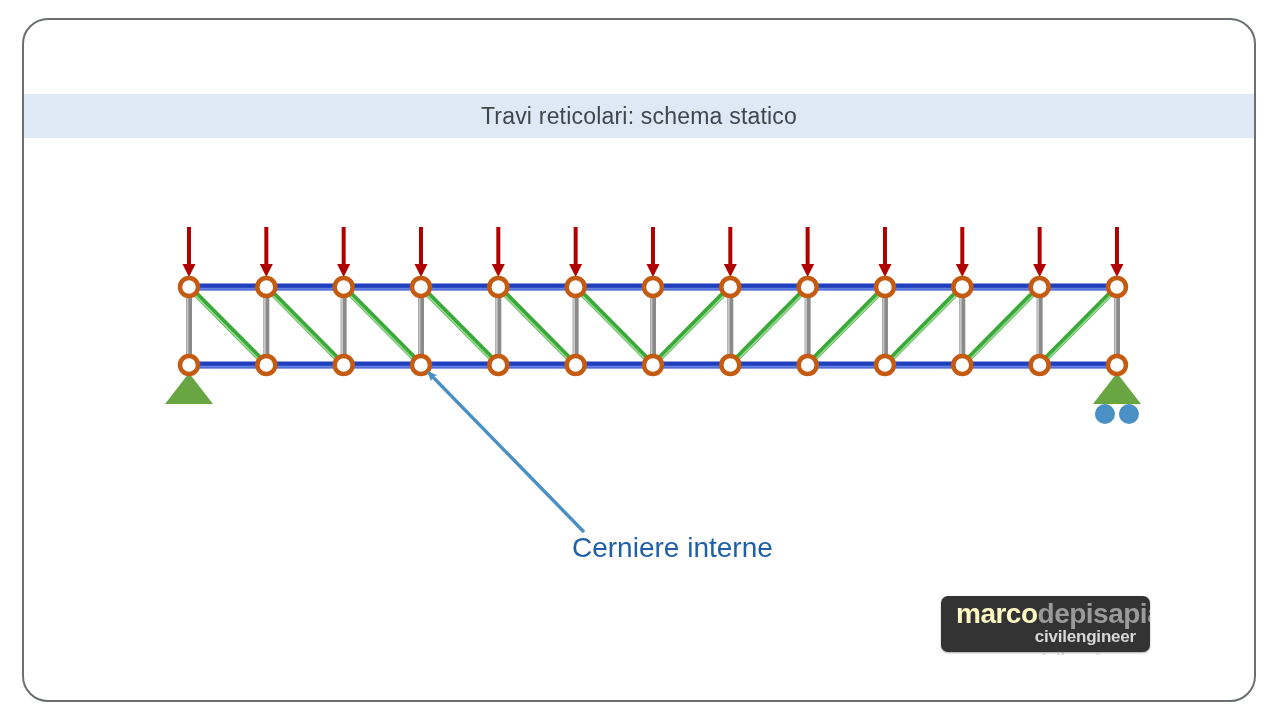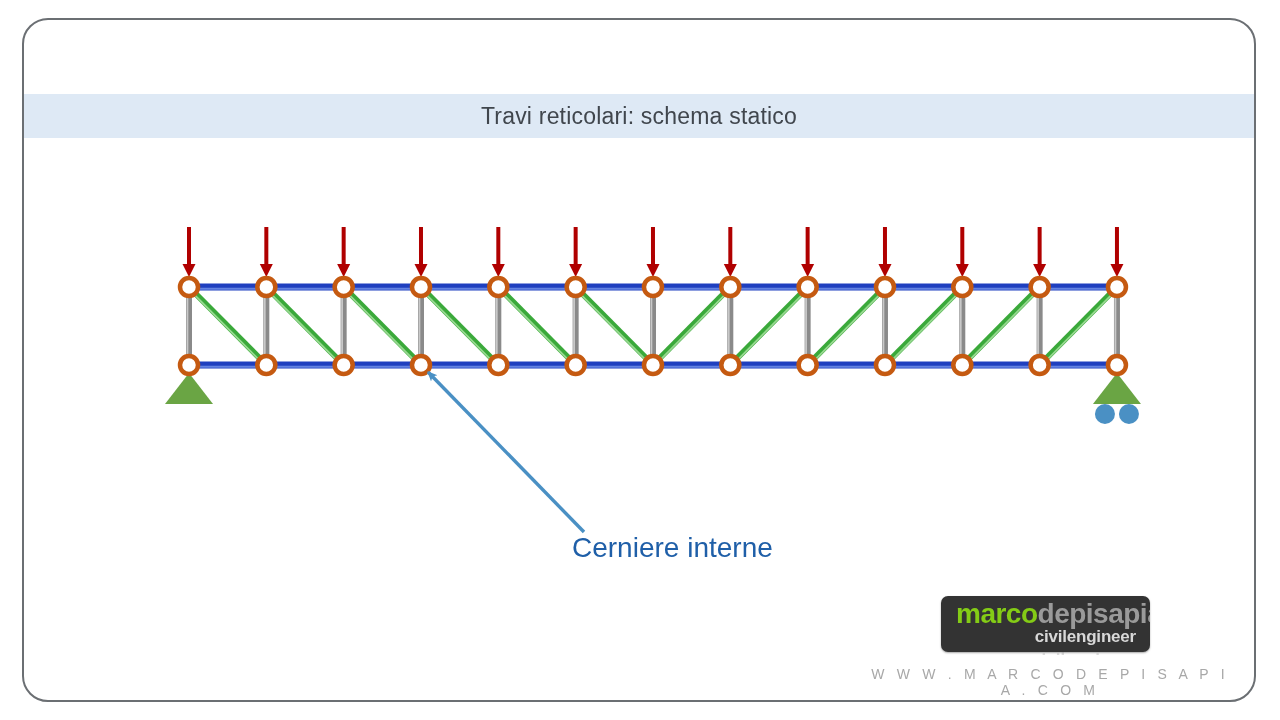--- a/index.html
+++ b/index.html
@@ -11,21 +11,21 @@
   #titlebar{position:absolute;left:0;top:46px;width:100%;height:44px;
             background:#dee9f5;display:flex;align-items:center;justify-content:center;margin-top:28px;}
   #title{font-size:23px;color:#40464d;letter-spacing:.2px;}
   #canvas{position:absolute;left:0;top:0;width:1234px;height:684px;}
   #annot{position:absolute;left:548px;top:512px;font-size:28px;color:#1f5fa8;}
   #logo{position:absolute;left:917px;top:576px;width:209px;height:56px;
         background:#333333;border-radius:7px;box-shadow:0 1px 2px rgba(0,0,0,.35);
         overflow:hidden;}
   #logo .l1{position:absolute;left:15px;top:2px;font-size:28px;font-weight:bold;
             letter-spacing:-.5px;white-space:nowrap;}
-  #logo .l1 .a{color:#84cc16;}
+  #logo .l1 .a{color:#fef9c3;}
   #logo .l1 .b{color:#9a9a9a;}
   #logo .l2{position:absolute;right:14px;top:31px;font-size:17px;font-weight:bold;
             color:#d8d8d8;letter-spacing:-.2px;}
   #logoref{position:absolute;left:917px;top:632px;width:209px;height:22px;
            overflow:hidden;opacity:.30;}
   #logoref .r{position:absolute;right:14px;top:-14px;font-size:17px;font-weight:bold;
               color:#8d8d8d;transform:scaleY(-1);}
   #url{position:absolute;left:846px;top:646px;width:360px;text-align:center;
        font-size:14px;color:#a8a8a8;letter-spacing:4.2px;}
 </style>
@@ -176,14 +176,13 @@
   <div id="logo">
     <div class="l1">
       <span class="a">marco</span><span class="b">depisapia</span>
     </div>
     <div class="l2">civilengineer</div>
   </div>
   <div id="logoref">
     <div class="r">civilengineer</div>
   </div>
 
-  <div id="url">W W W . M A R C O D E P I S A P I A . C O M</div>
 </div>
 
 </body></html>

